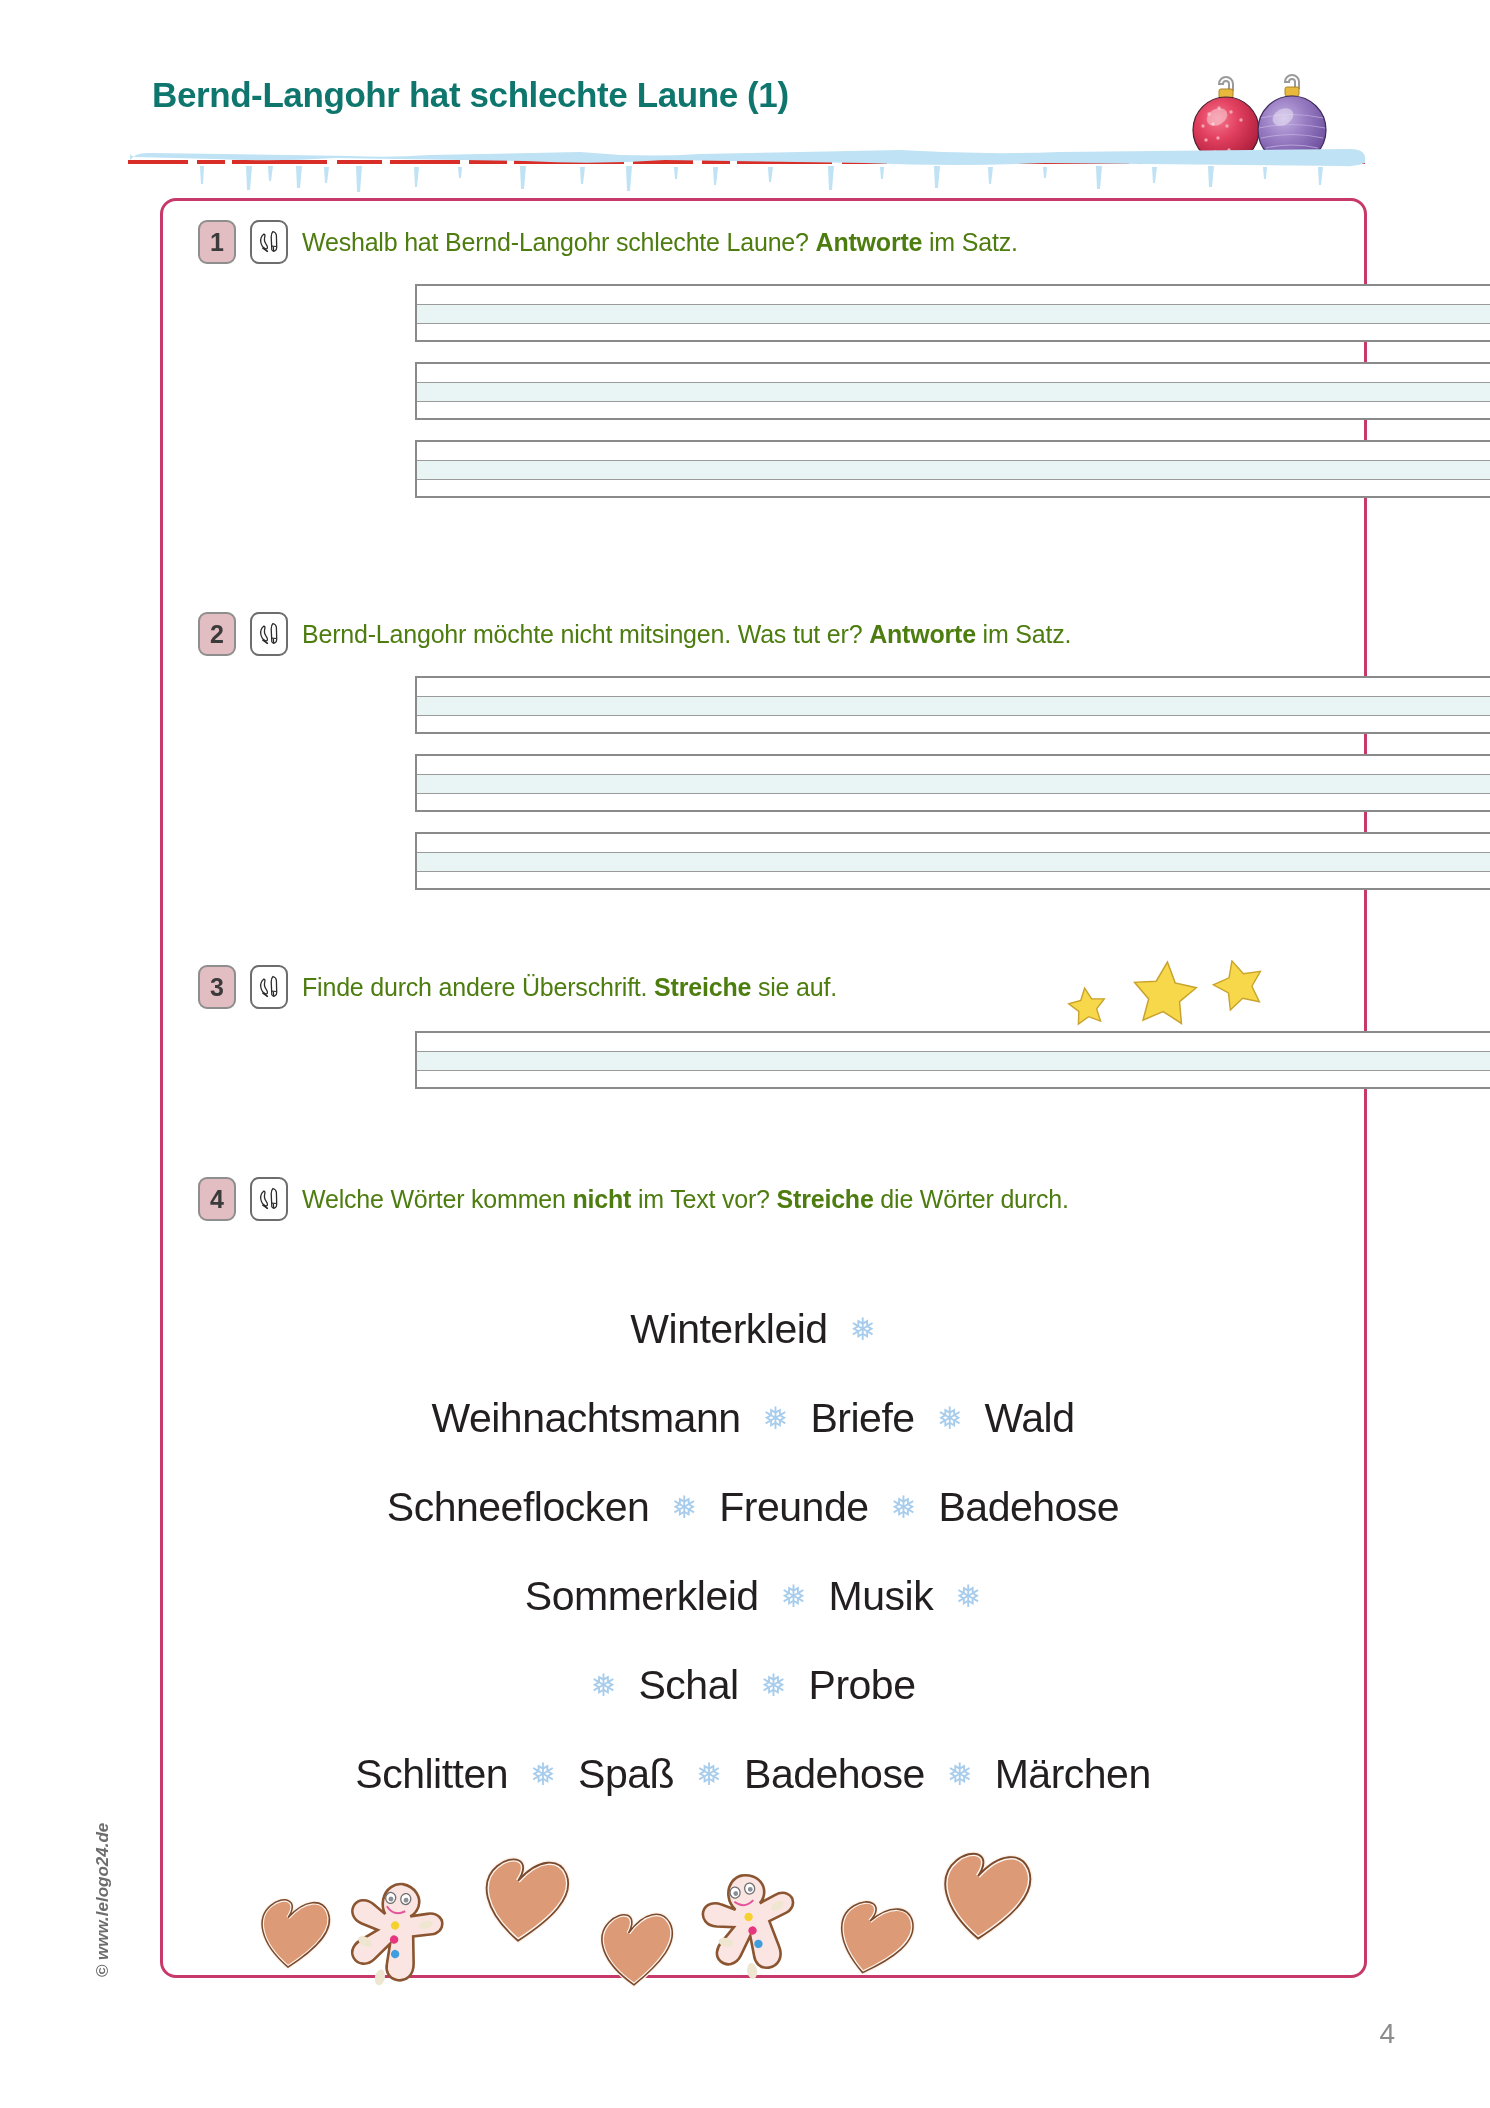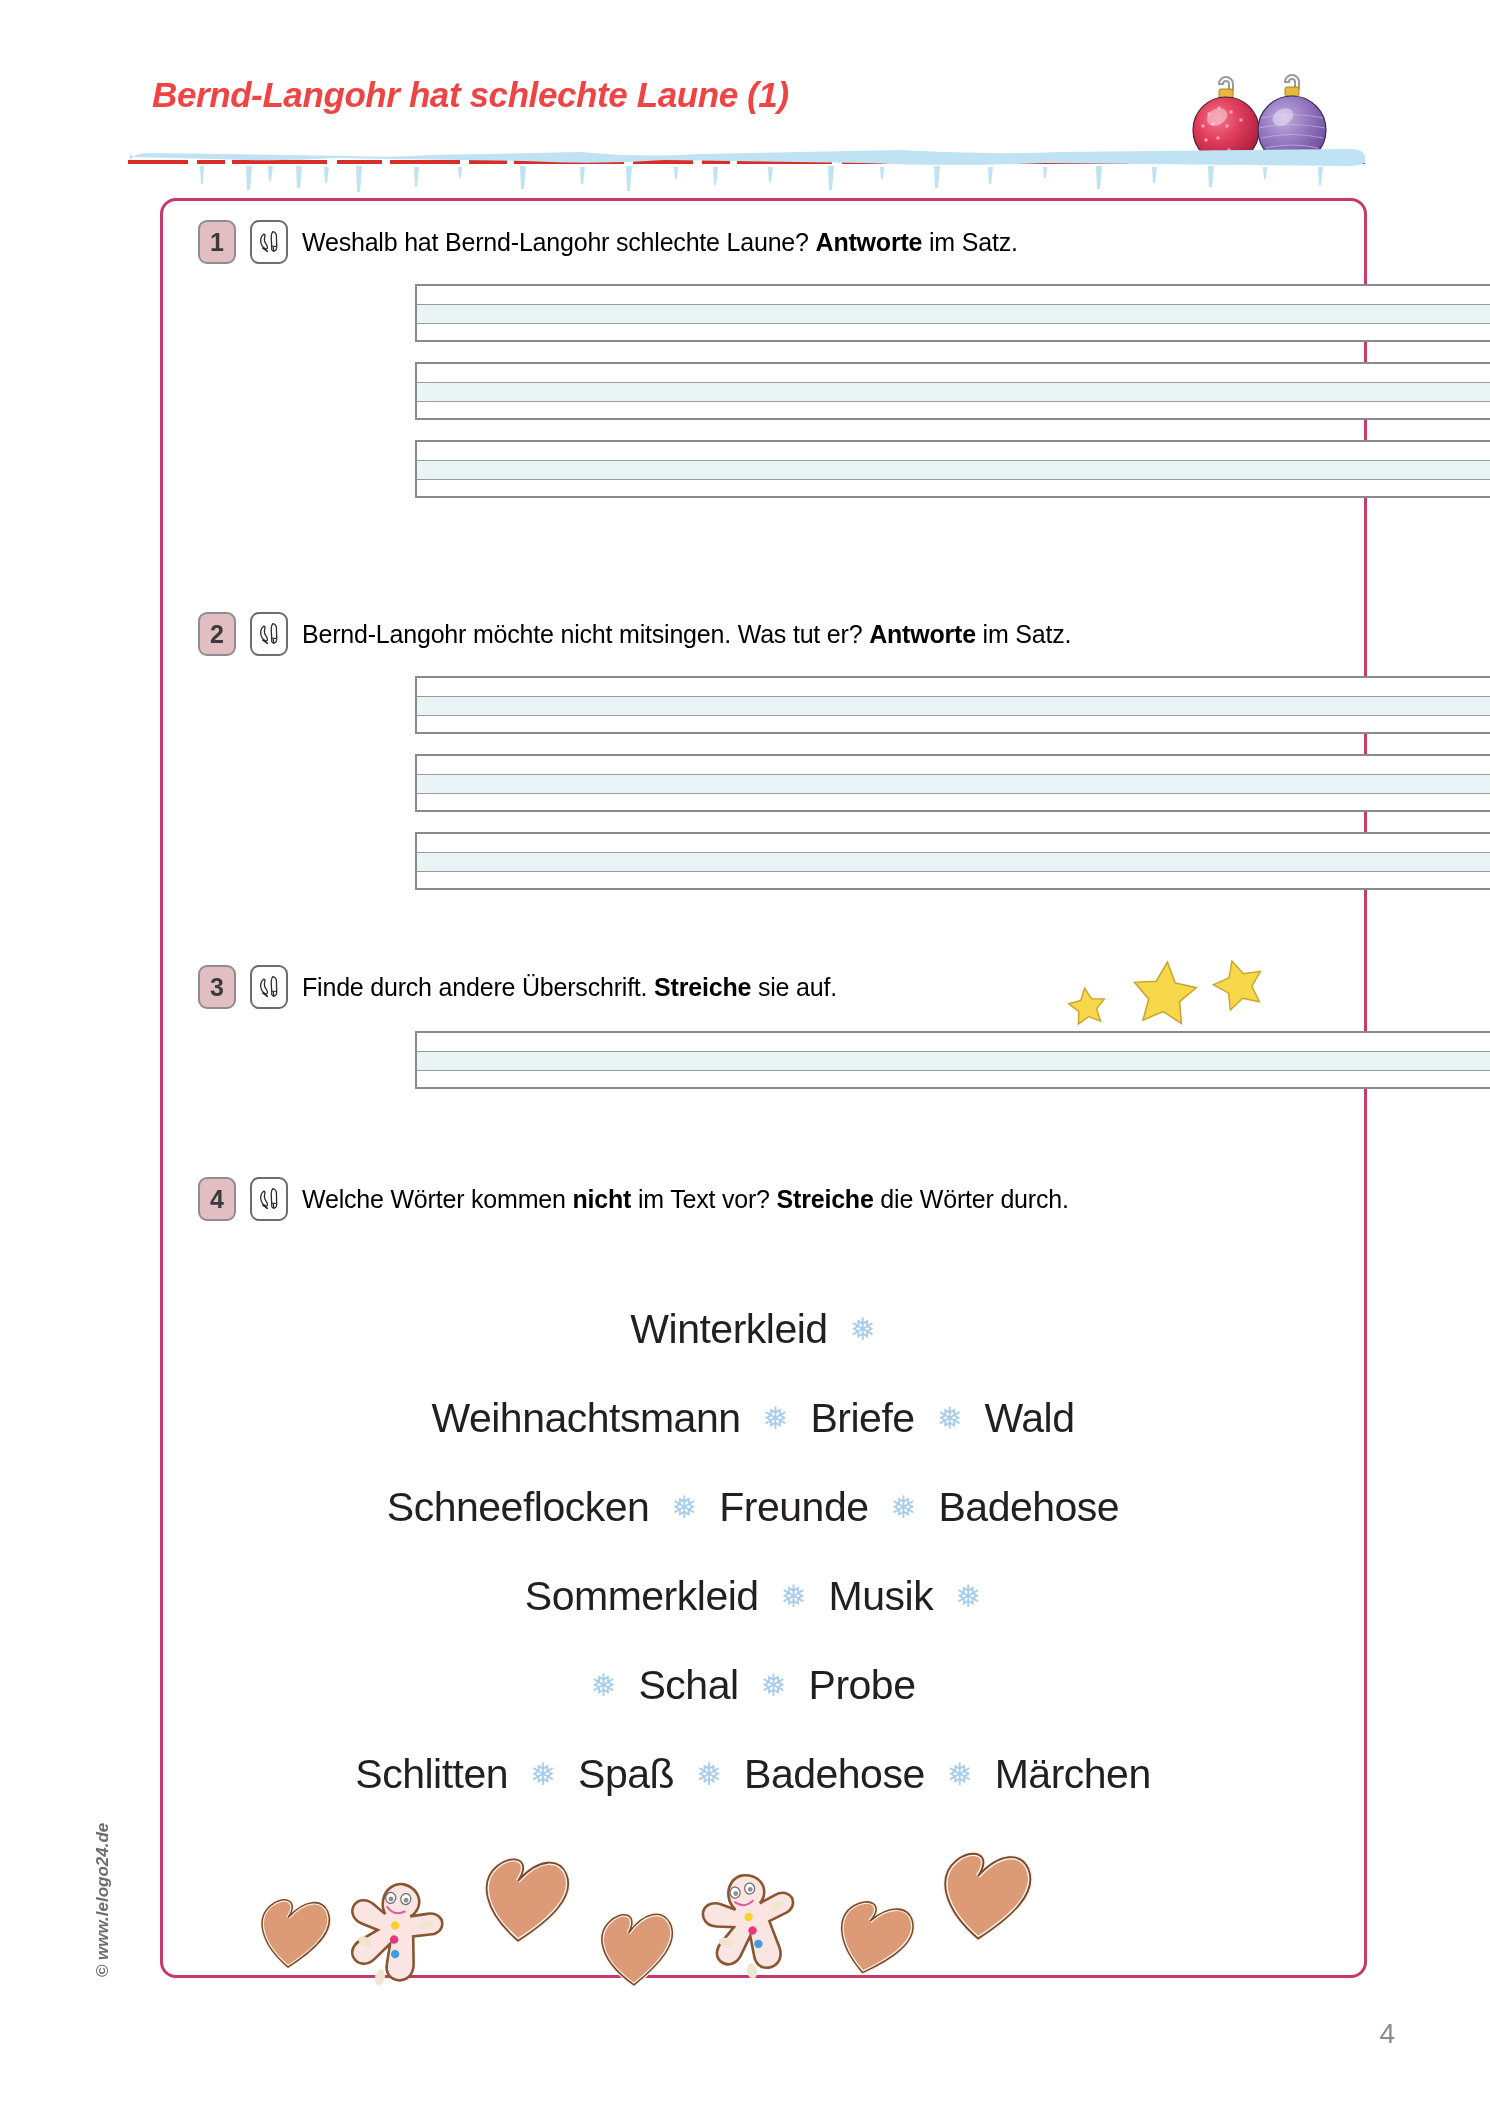--- a/index.html
+++ b/index.html
@@ -22,24 +22,23 @@
     width: 1490px;
     height: 200px;
   }
   #page-title {
     position: absolute;
     left: 152px;
     top: 95px;
     transform: translateY(-50%);
     font-size: 35px;
     font-weight: bold;
-    color: #ef4444;
+    color: #0f766e;
     letter-spacing: -0.4px;
     white-space: nowrap;
-    font-style: italic;
   }
   #ornaments {
     position: absolute;
     right: 115px;
     top: 62px;
     width: 200px;
     height: 105px;
   }
 
   
@@ -98,21 +97,21 @@
     background: #ffffff;
     border: 2px solid #6d6d6d;
     box-sizing: border-box;
     display: flex;
     align-items: center;
     justify-content: center;
     flex: 0 0 auto;
   }
   .task-text {
     font-size: 25px;
-    color: #000000;
+    color: #4d7c0f;
     white-space: nowrap;
     letter-spacing: -0.2px;
   }
   .task-text b { font-weight: bold; }
 
   
   .writeline {
     position: absolute;
     left: 252px;
     width: 1090px;

